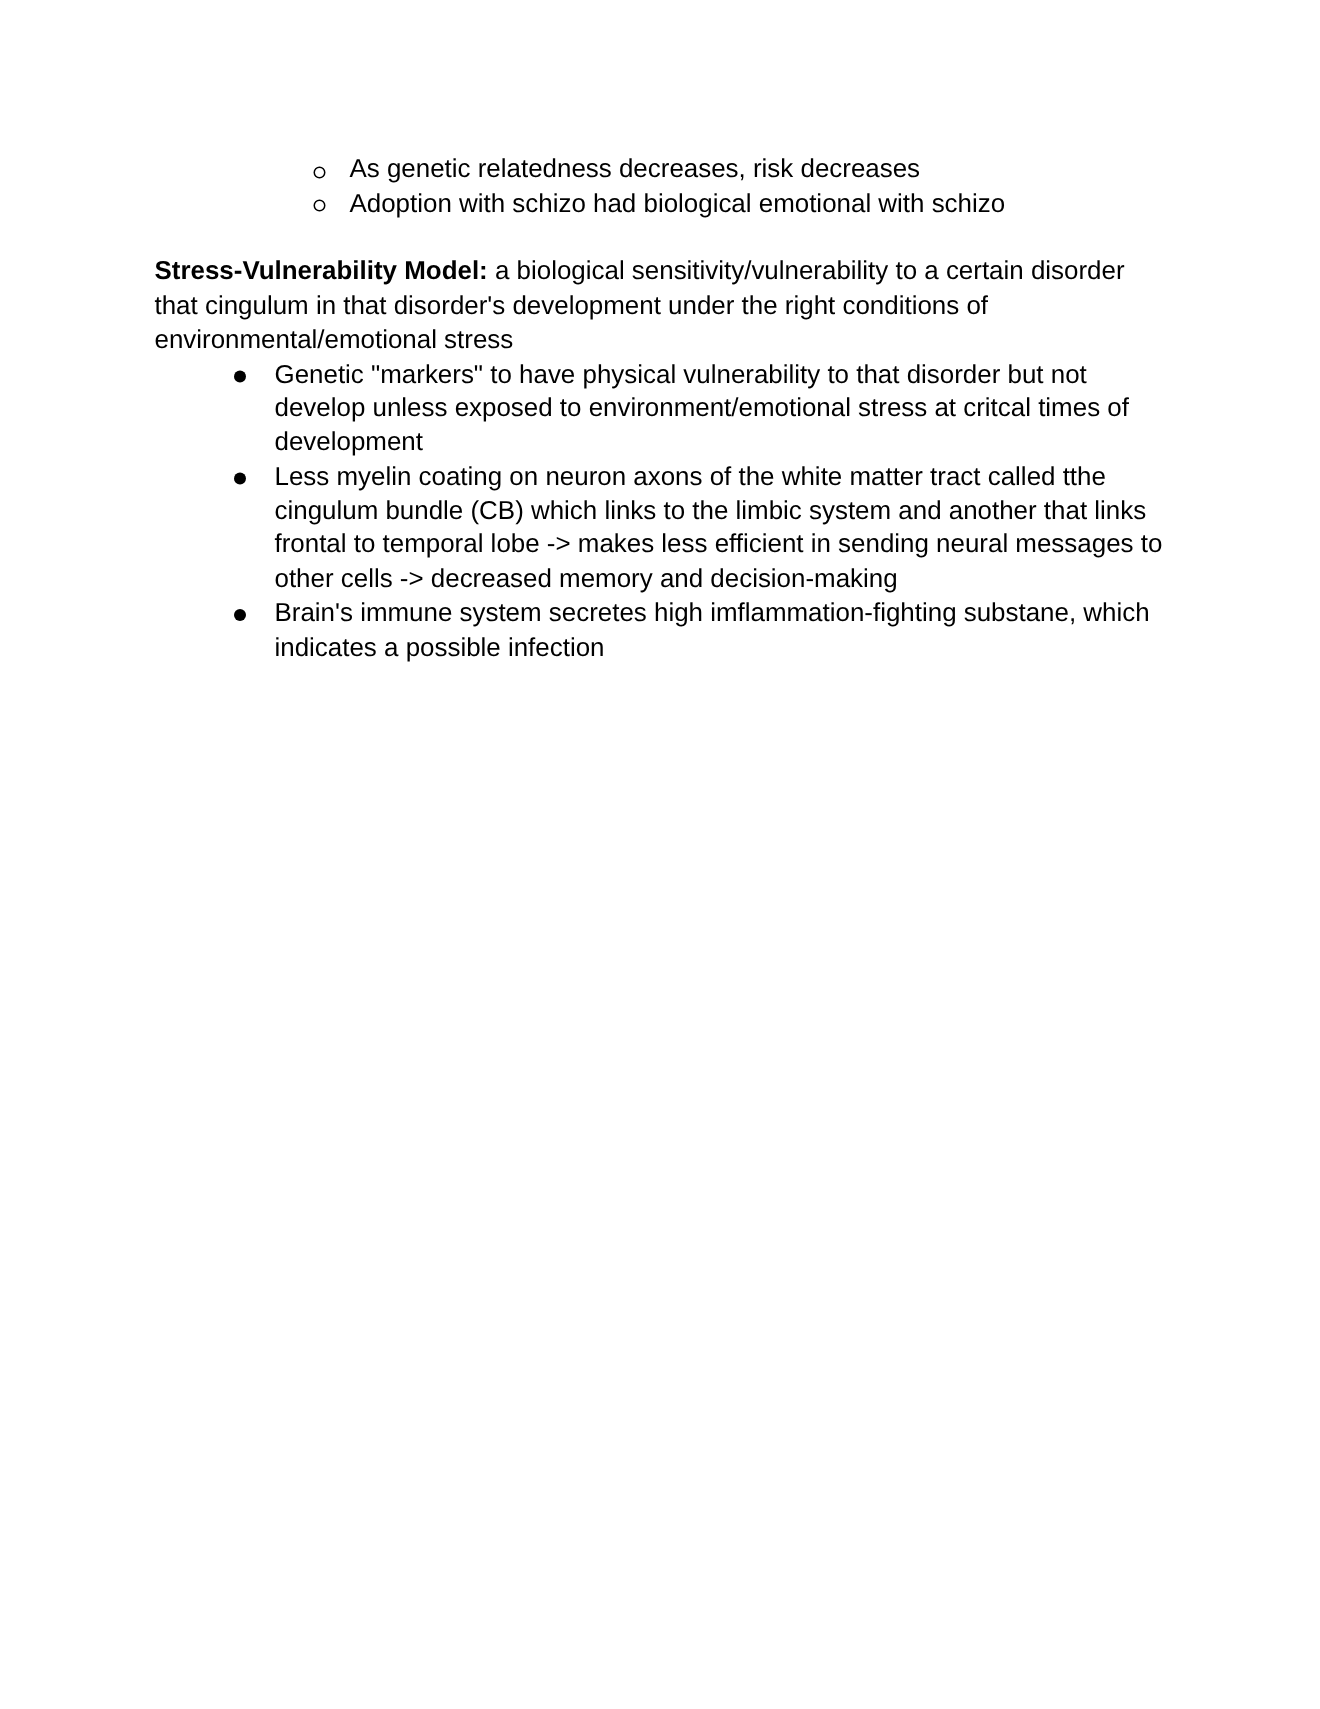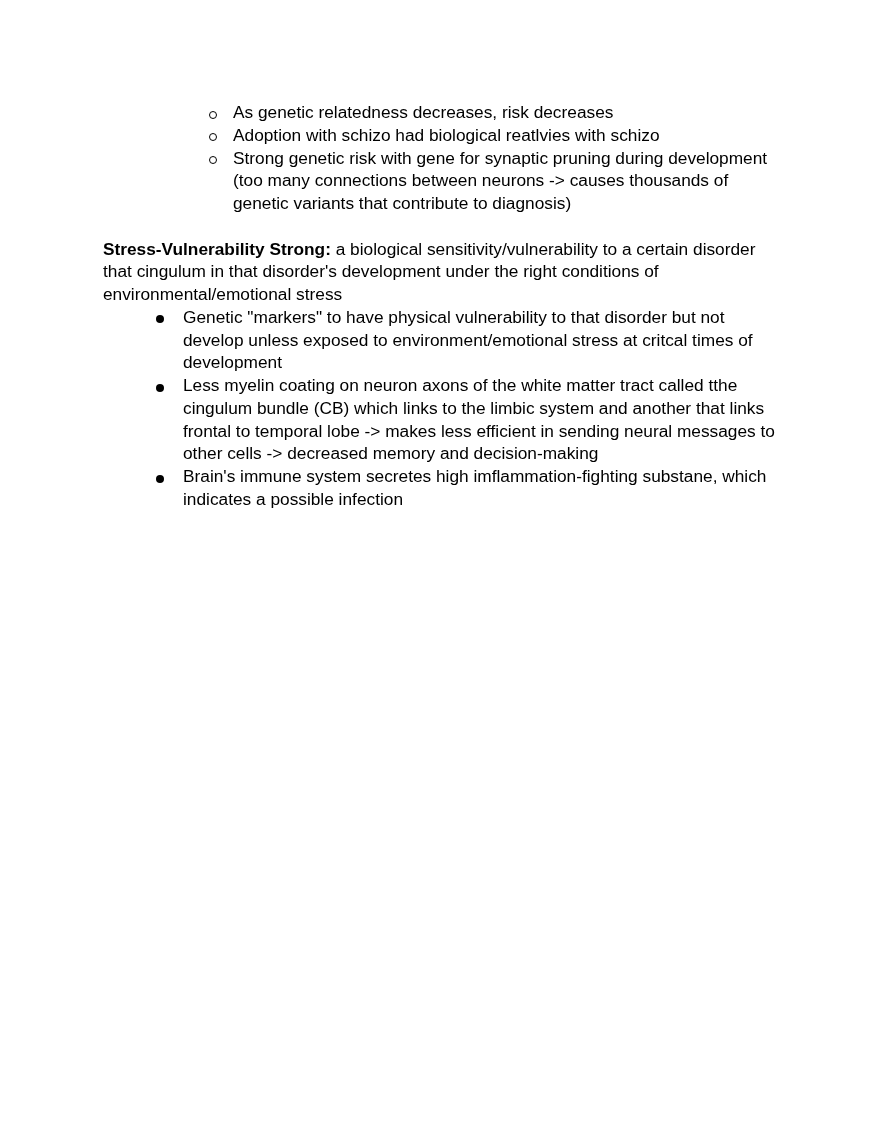--- a/index.html
+++ b/index.html
@@ -39,30 +39,26 @@
 <body>
 
 <div class="page">
 
   <div class="li l2">
     <span class="marker"></span>
     <span>As genetic relatedness decreases, risk decreases</span>
   </div>
   <div class="li l2">
     <span class="marker"></span>
-    <span>Adoption with schizo had biological reatlvies with schizo</span>
-  </div>
-  <div class="li l2">
-    <span class="marker"></span>
-    <span>Strong genetic risk with gene for synaptic pruning during development (too many connections between neurons -&gt; causes thousands of genetic variants that contribute to diagnosis)</span>
+    <span>Adoption with schizo had biological emotional with schizo</span>
   </div>
 
   <div class="spacer"></div>
 
-  <p><span class="term">Stress-Vulnerability Strong:</span><span> a biological sensitivity/vulnerability to a certain disorder that cingulum in that disorder's development under the right conditions of environmental/emotional stress</span></p>
+  <p><span class="term">Stress-Vulnerability Model:</span><span> a biological sensitivity/vulnerability to a certain disorder that cingulum in that disorder's development under the right conditions of environmental/emotional stress</span></p>
 
   <div class="li l1">
     <span class="marker"></span>
     <span>Genetic "markers" to have physical vulnerability to that disorder but not develop unless exposed to environment/emotional stress at critcal times of development</span>
   </div>
   <div class="li l1">
     <span class="marker"></span>
     <span>Less myelin coating on neuron axons of the white matter tract called tthe cingulum bundle (CB) which links to the limbic system and another that links frontal to temporal lobe -&gt; makes less efficient in sending neural messages to other cells -&gt; decreased memory and decision-making</span>
   </div>
   <div class="li l1">

